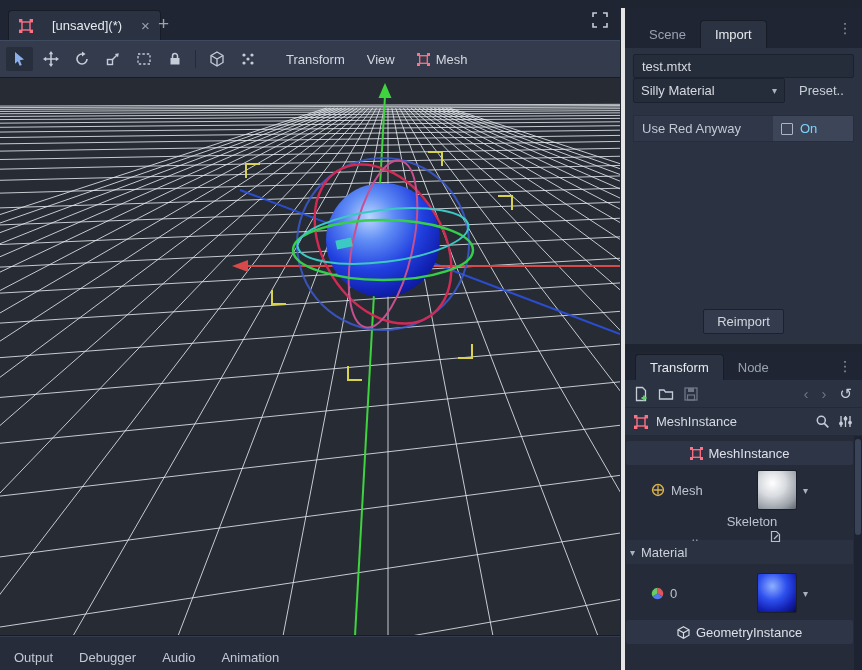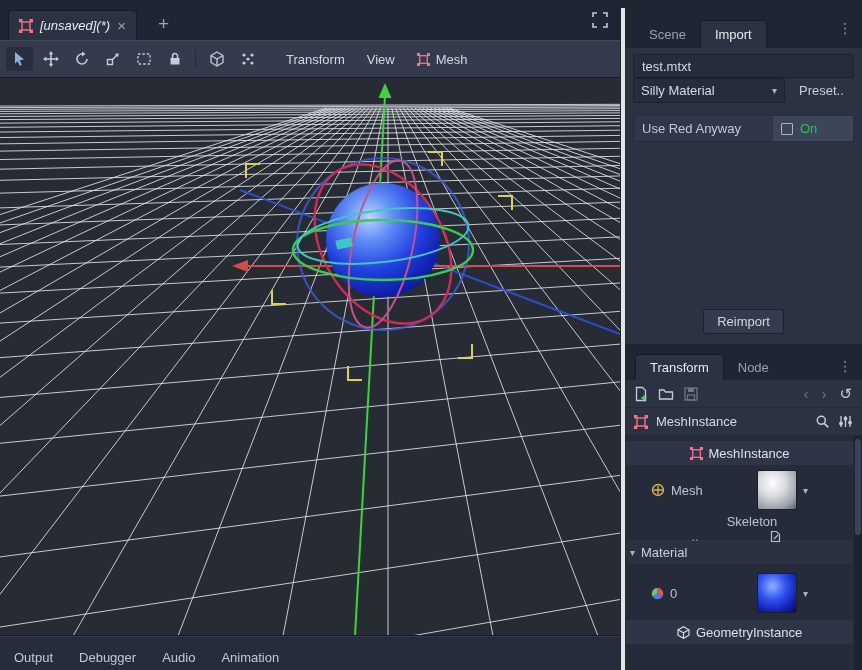--- a/index.html
+++ b/index.html
@@ -4,22 +4,22 @@
 <style>
   * { box-sizing: border-box; margin: 0; padding: 0; }
   html,body { background:#12151c; }
   body { font-family:"Liberation Sans", sans-serif; font-size:13px; color:#ccd1db; }
   .app { position:relative; width:862px; height:670px; background:#1f2431; overflow:hidden; }
 
   
   .left-col { position:absolute; left:0; top:0; width:620px; height:670px; }
 
   .scene-tabbar { position:relative; height:40px; background:#1f2533; }
-  .scene-tab { position:absolute; left:8px; bottom:0; height:30px; display:flex; align-items:center; gap:7px;
-    padding:0 10px; background:#2b3342; border:1px solid #171c27; border-bottom:none; border-radius:4px 4px 0 0;font-style:italic; }
+  .scene-tab { position:absolute; left:8px; bottom:0; height:30px; display:flex; align-items:center; gap:19px;
+    padding:0 10px; background:#2b3342; border:1px solid #171c27; border-bottom:none; border-radius:4px 4px 0 0; }
   .scene-tab .title { color:#e6e9ef; }
   .tab-close { color:#9aa1b0; font-size:15px; line-height:1; cursor:default; }
   .tab-add { position:absolute; left:152px; bottom:7px; color:#9aa1b0; font-size:19px; line-height:1; padding:0 6px; }
   .expand-btn { position:absolute; right:12px; top:12px; width:16px; height:16px; }
 
   .vp-toolbar { height:38px; background:#333b4d; border-top:1px solid #404a5e; border-bottom:1px solid #171c27;
     display:flex; align-items:center; padding:0 6px; }
   .tool-btn { width:27px; height:24px; display:flex; align-items:center; justify-content:center; border-radius:2px; margin-right:4px; }
   .tool-btn.active { background:#272e3c; }
   .tool-sep { width:1px; height:18px; background:#232a38; margin:0 7px 0 3px; }
@@ -44,21 +44,21 @@
     display:flex; align-items:center; padding:0 8px; color:#d6dae2; }
   .import-as { margin:12px 2px 8px; color:#ccd1db; }
   .row-preset { display:flex; align-items:center; gap:6px; }
   .dropdown { width:152px; height:25px; background:#252c3a; border:1px solid #1b212e; border-radius:2px;
     display:flex; align-items:center; padding:0 7px; }
   .dropdown .val { flex:1; color:#d6dae2; }
   .chev { color:#aab2c0; font-size:10px; }
   .preset-btn { height:25px; display:flex; align-items:center; padding:0 8px; color:#c9ced8; }
   .prop-row { margin-top:12px; height:27px; display:flex; background:#2f3748; border:1px solid #262d3b; }
   .prop-row .plabel { flex:1; display:flex; align-items:center; padding-left:8px; color:#c3c9d4; }
-  .prop-row .pvalue { width:80px; background:#3d4659; display:flex; align-items:center; gap:7px; padding-left:8px; color:#22c55e; }
+  .prop-row .pvalue { width:80px; background:#3d4659; display:flex; align-items:center; gap:7px; padding-left:8px; color:#7dd3fc; }
   .checkbox { width:12px; height:12px; border:1px solid #aeb5c2; border-radius:1px; background:transparent; }
   .reimport-wrap { position:absolute; bottom:10px; left:0; right:0; display:flex; justify-content:center; }
   .reimport-btn { height:25px; padding:0 13px; background:#333b4d; border:1px solid #1b212e; border-radius:2px;
     display:flex; align-items:center; color:#d2d6de; }
 
   .inspector-dock { margin-top:8px; height:326px; display:flex; flex-direction:column; }
   .insp-tabbar { position:relative; height:28px; background:#1f2533; display:flex; align-items:flex-end; padding-left:10px; }
   .insp-tabbar .rtab { height:26px; }
   .insp-tabbar .dots-btn { top:4px; }
   .insp-body { background:#2b3342; flex:1; display:flex; flex-direction:column; }

